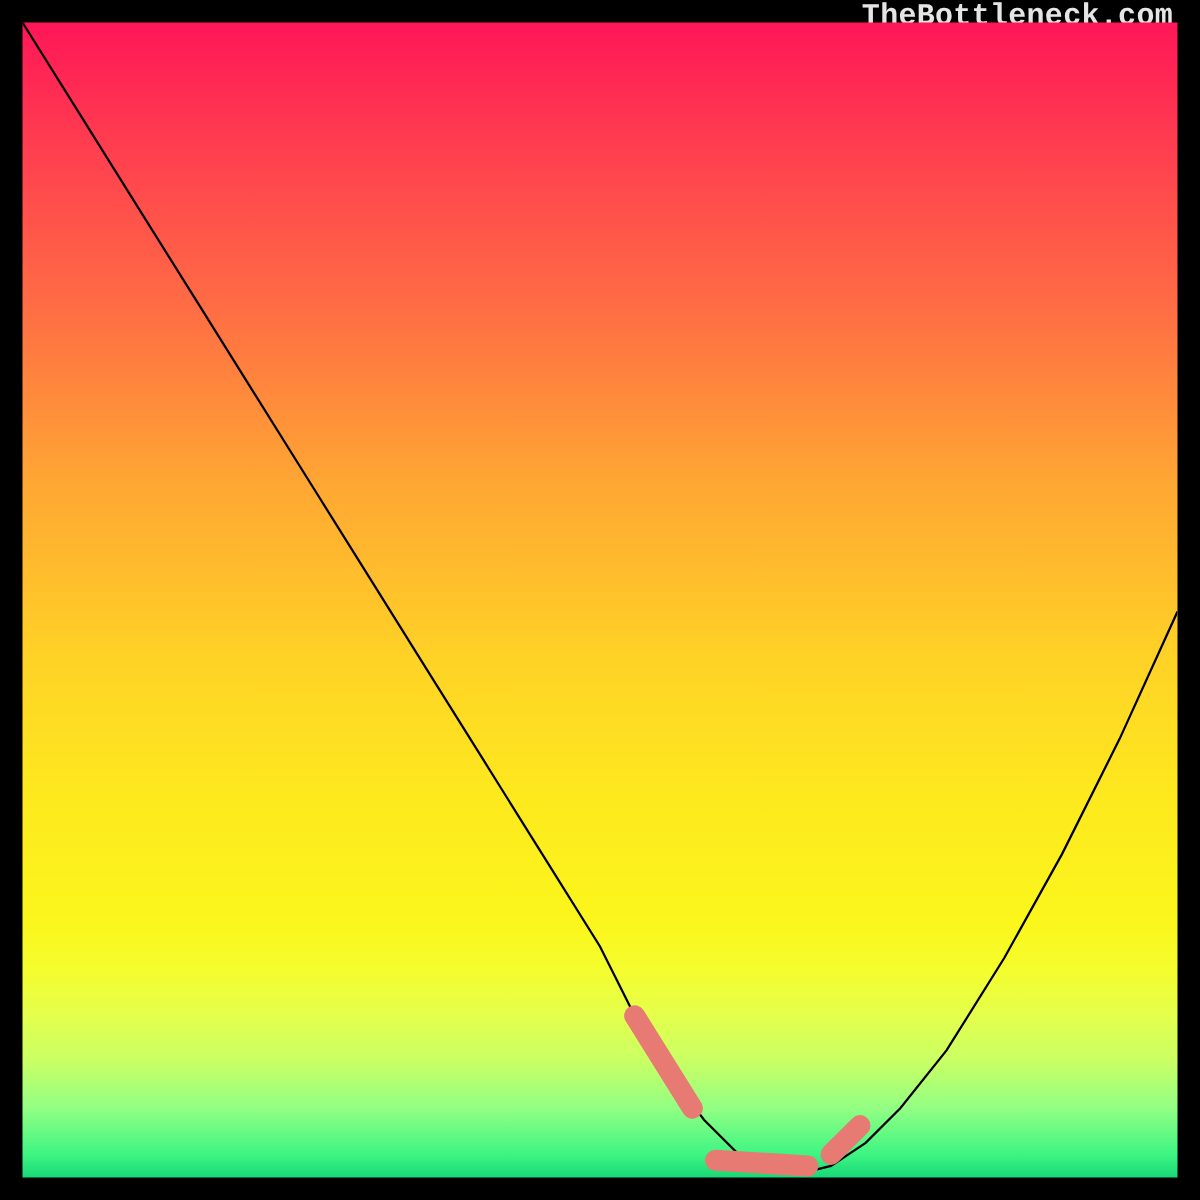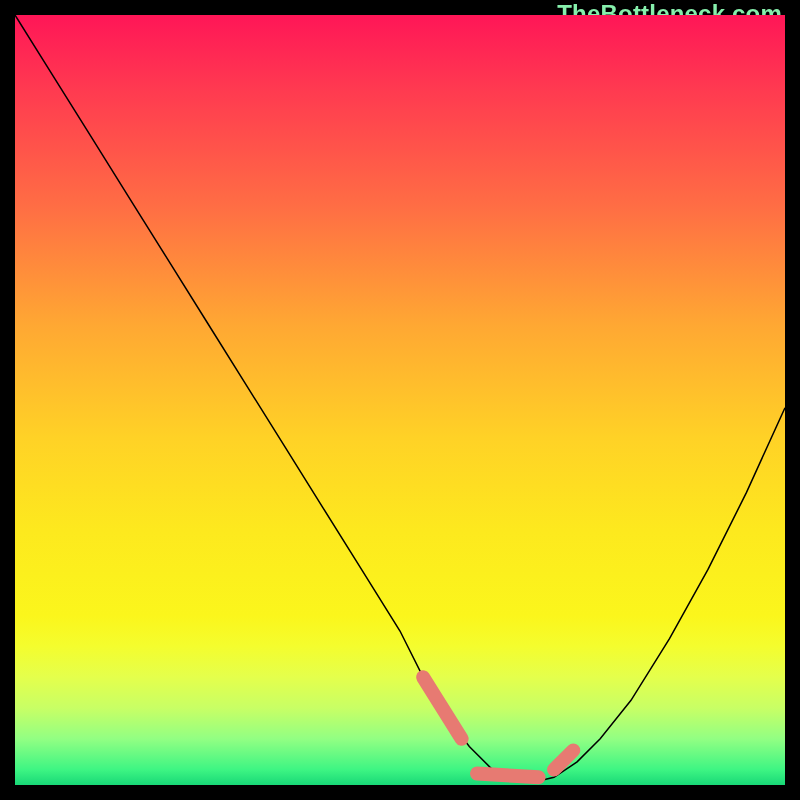--- a/index.html
+++ b/index.html
@@ -37,25 +37,26 @@
       #c8ff65 90%,
       #92ff83 94%,
       #3ef583 98%,
       #18d877 100%
     );
   }
   .watermark {
     position: absolute;
     top: 0px;
     right: 18px;
-    color: #86efac;
-    font-size: 24px;
+    color: #e5e5e5;
+    font-size: 20px;
     font-weight: 600;
     letter-spacing: 0.2px;
     user-select: none;
+    font-family: Liberation Mono, monospace;
   }
   svg.curve {
     position: absolute;
     left: 0;
     top: 0;
     width: 770px;
     height: 770px;
   }
   .main-path {
     fill: none;

